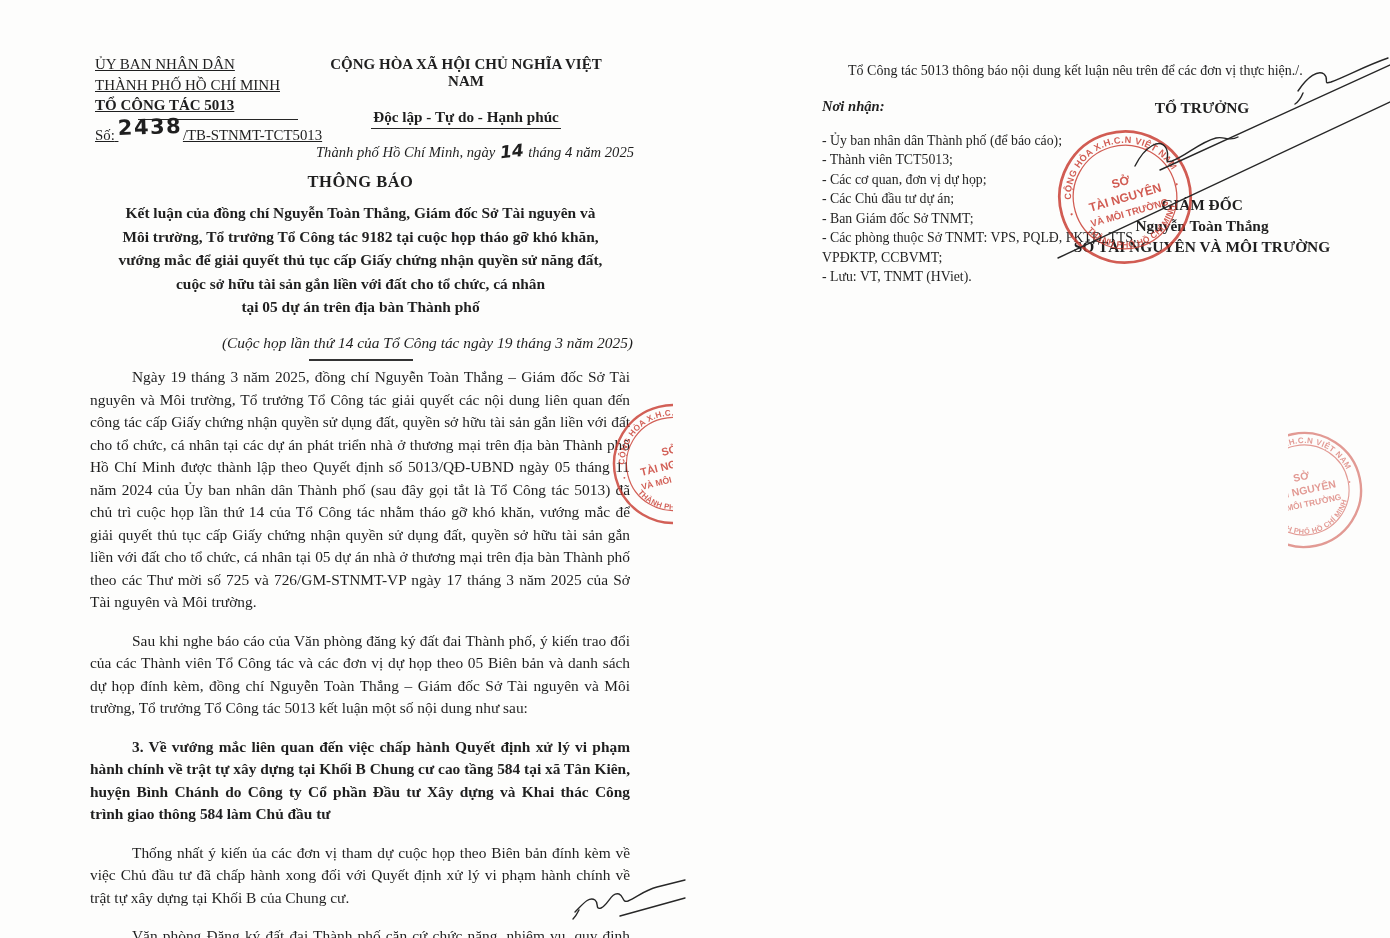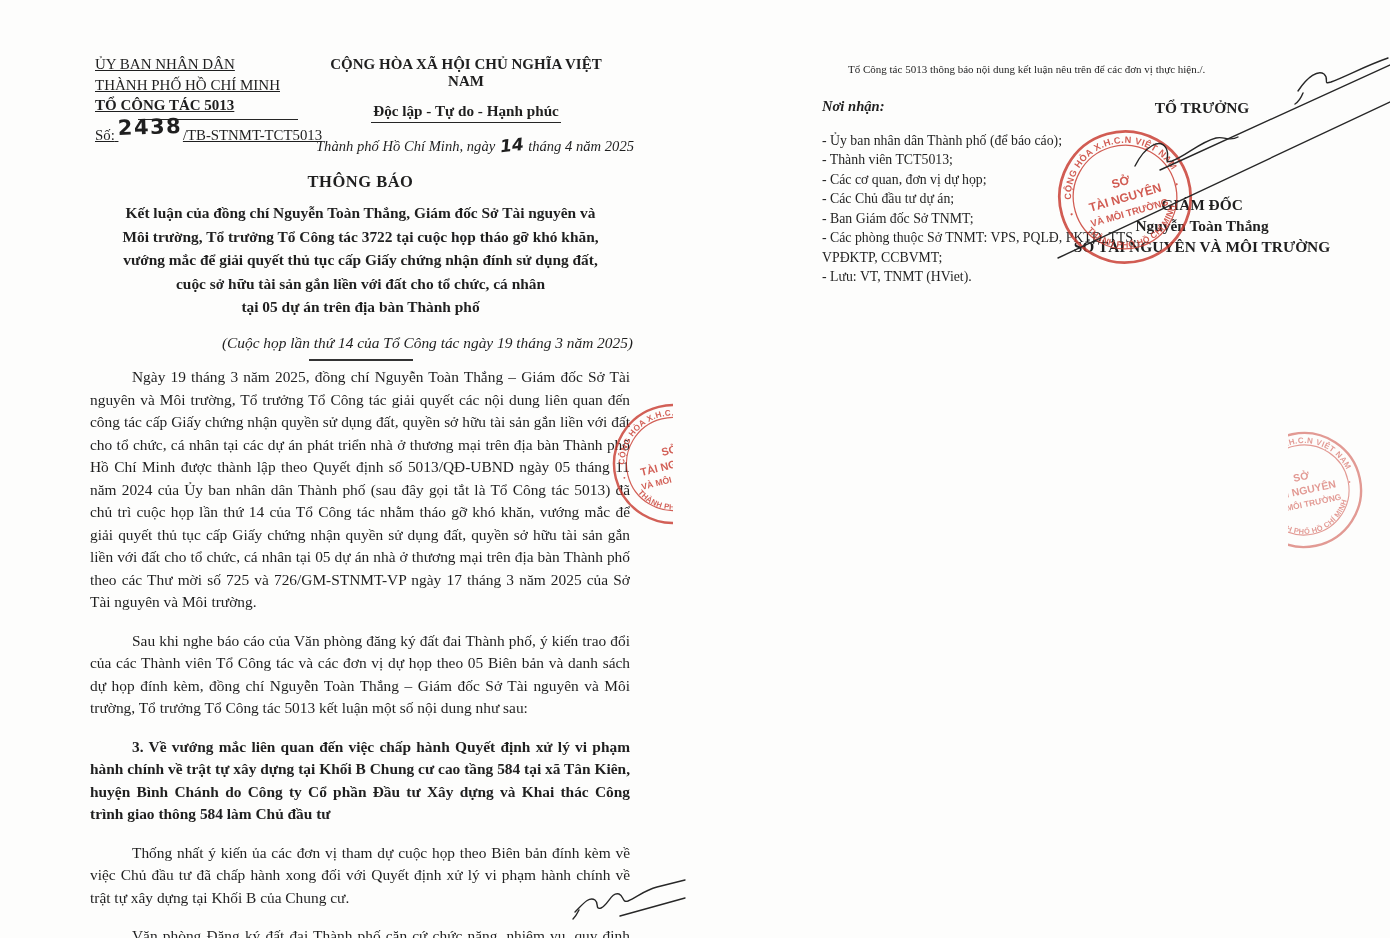--- a/index.html
+++ b/index.html
@@ -15,38 +15,38 @@
   .hdr-left{position:absolute;left:95px;top:54px;width:245px;text-align:left;
             font-size:15px;line-height:20.5px;text-decoration:underline;}
   .hdr-rule{width:160px;border-top:1.5px solid #262626;margin:3px auto 5px;}
   .so-line{font-size:14.8px;margin-top:1px;white-space:nowrap;}
   .hw-num{font-family:"DejaVu Sans",sans-serif;font-weight:700;}
   .so-num{font-size:21px;display:inline-block;transform:rotate(-2deg) translateY(-6px);
           letter-spacing:1.5px;line-height:10px;}
   .hdr-right{position:absolute;left:316px;top:56px;width:300px;text-align:center;}
   .nat{font-size:15px;}
   .motto{display:inline-block;font-size:15.2px;border-bottom:1.5px solid #262626;
-         padding:0 2px 2px;margin-top:12px;}
+         padding:0 2px 2px;margin-top:18px;}
   .date-line{font-size:14.6px;margin-top:12px;white-space:nowrap;}
   .date-day{font-size:17px;display:inline-block;transform:rotate(-6deg);margin:0 1px;}
 
   
   .title-block{position:absolute;left:88px;top:172px;width:545px;text-align:center;}
   .doc-heading{font-size:16.5px;letter-spacing:.5px;margin-bottom:9px;}
   .subtitle{font-size:15.4px;line-height:23.5px;}
   .meeting-note{font-size:15.4px;margin-top:15px;text-align:right;}
   .title-rule{width:104px;border-top:2px solid #333;margin:7px auto 0;}
 
   
   .body{position:absolute;left:90px;top:350px;width:540px;font-size:15.4px;
         line-height:22.5px;text-align:justify;}
   .body p{margin:16px 0 6px;text-indent:42px;}
 
   
-  .closing{position:absolute;left:120px;top:63px;width:534px;font-size:11px;text-indent:28px;}
+  .closing{position:absolute;left:120px;top:63px;width:534px;font-size:14px;text-indent:28px;}
   .recipients{position:absolute;left:122px;top:97px;width:326px;font-size:13.8px;line-height:19.5px;}
   .recipients .lbl{font-size:14.6px;margin-bottom:14px;}
   .sig-block{position:absolute;left:358px;top:97px;width:288px;text-align:center;
              font-size:15.4px;line-height:21px;}
   .sig-space{height:76px;}
 
   
   .stamp-inner{width:100%;height:100%;}
   .stamp-inner svg text{font-family:"Liberation Sans",sans-serif;}
   .stamp-main{position:absolute;left:356px;top:128px;width:138px;height:138px;
@@ -88,22 +88,22 @@
         <span>Thành phố Hồ Chí Minh, ngày</span>
         <span class="hw-num date-day">14</span>
         <span>tháng 4 năm 2025</span>
       </div>
     </div>
 
     <div class="title-block">
       <div class="doc-heading b">THÔNG BÁO</div>
       <div class="subtitle b">
         <div>Kết luận của đồng chí Nguyễn Toàn Thắng, Giám đốc Sở Tài nguyên và</div>
-        <div>Môi trường, Tổ trưởng Tổ Công tác 3722 tại cuộc họp tháo gỡ khó khăn,</div>
-        <div>vướng mắc để giải quyết thủ tục cấp Giấy chứng nhận đính sử dụng đất,</div>
+        <div>Môi trường, Tổ trưởng Tổ Công tác 9182 tại cuộc họp tháo gỡ khó khăn,</div>
+        <div>vướng mắc để giải quyết thủ tục cấp Giấy chứng nhận quyền sử năng đất,</div>
         <div>cuộc sở hữu tài sản gắn liền với đất cho tổ chức, cá nhân</div>
         <div>tại 05 dự án trên địa bàn Thành phố</div>
       </div>
       <div class="meeting-note i">(Cuộc họp lần thứ 14 của Tổ Công tác ngày 19 tháng 3 năm 2025)</div>
       <div class="title-rule"></div>
     </div>
 
     <div class="body">
       <p>Ngày 19 tháng 3 năm 2025, đồng chí Nguyễn Toàn Thắng – Giám đốc Sở Tài nguyên và Môi trường, Tổ trưởng Tổ Công tác giải quyết các nội dung liên quan đến công tác cấp Giấy chứng nhận quyền sử dụng đất, quyền sở hữu tài sản gắn liền với đất cho tổ chức, cá nhân tại các dự án phát triển nhà ở thương mại trên địa bàn Thành phố Hồ Chí Minh được thành lập theo Quyết định số 5013/QĐ-UBND ngày 05 tháng 11 năm 2024 của Ủy ban nhân dân Thành phố (sau đây gọi tắt là Tổ Công tác 5013) đã chủ trì cuộc họp lần thứ 14 của Tổ Công tác nhằm tháo gỡ khó khăn, vướng mắc để giải quyết thủ tục cấp Giấy chứng nhận quyền sử dụng đất, quyền sở hữu tài sản gắn liền với đất cho tổ chức, cá nhân tại 05 dự án nhà ở thương mại trên địa bàn Thành phố theo các Thư mời số 725 và 726/GM-STNMT-VP ngày 17 tháng 3 năm 2025 của Sở Tài nguyên và Môi trường.</p>
       <p>Sau khi nghe báo cáo của Văn phòng đăng ký đất đai Thành phố, ý kiến trao đổi của các Thành viên Tổ Công tác và các đơn vị dự họp theo 05 Biên bản và danh sách dự họp đính kèm, đồng chí Nguyễn Toàn Thắng – Giám đốc Sở Tài nguyên và Môi trường, Tổ trưởng Tổ Công tác 5013 kết luận một số nội dung như sau:</p>

